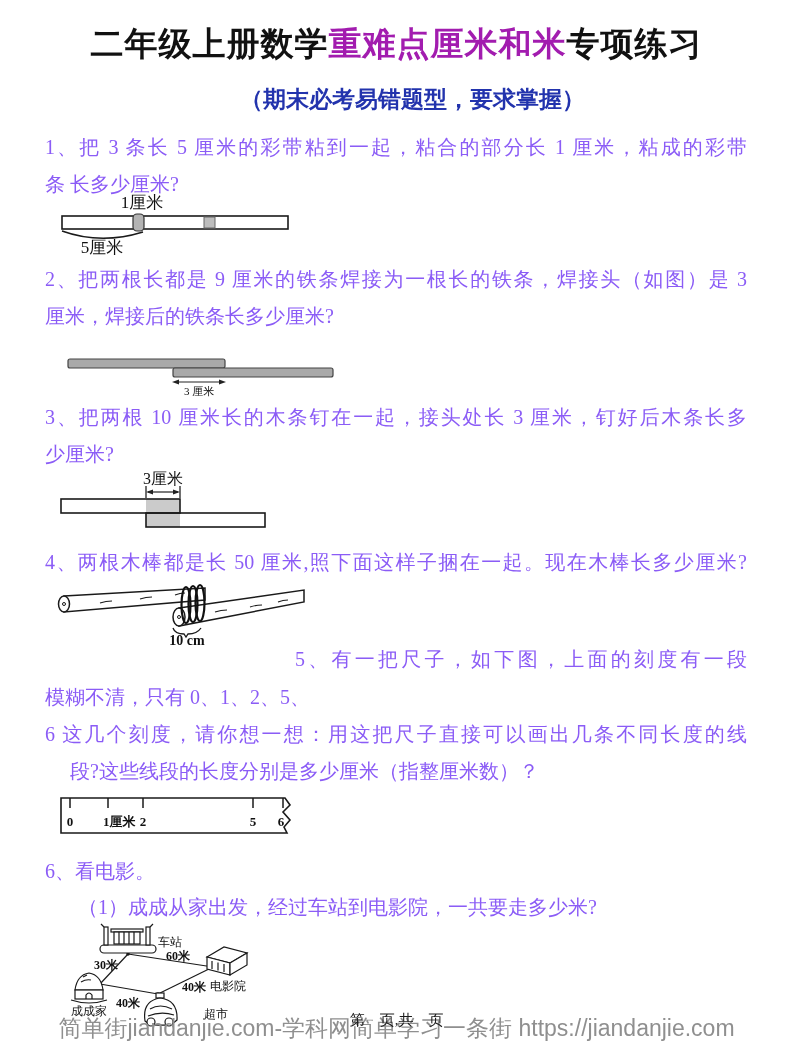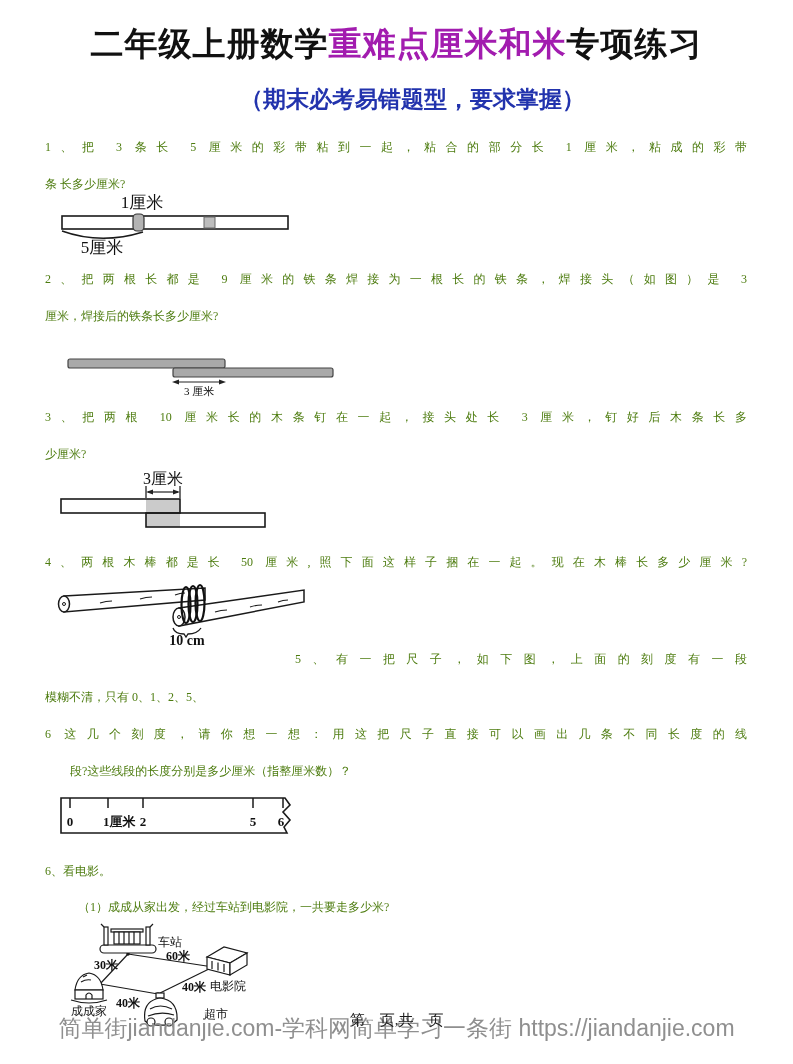--- a/index.html
+++ b/index.html
@@ -19,21 +19,21 @@
   }
   .title .red{color:#a21caf;text-align:right;}
   .subtitle{
     position:absolute;top:84px;left:0;width:100%;
     text-align:center;font-size:23px;font-weight:bold;
     color:#2233ad;
     padding-left:16px;
   }
   .line{
     position:absolute;left:45px;right:46px;
-    font-size:12px;line-height:26px;color:#4d7c0f;
+    font-size:20px;line-height:26px;color:#8b5cf6;
   }
   .line.full{text-align:justify;text-align-last:justify;}
   .fig{position:absolute;}
   svg text{font-family:"Liberation Serif", serif;fill:#111;}
   .wm{
     position:absolute;top:1013px;left:0;width:100%;
     text-align:center;
     font-family:"Liberation Sans", sans-serif;
     font-size:23px;color:#8f8f8f;z-index:5;
   }

